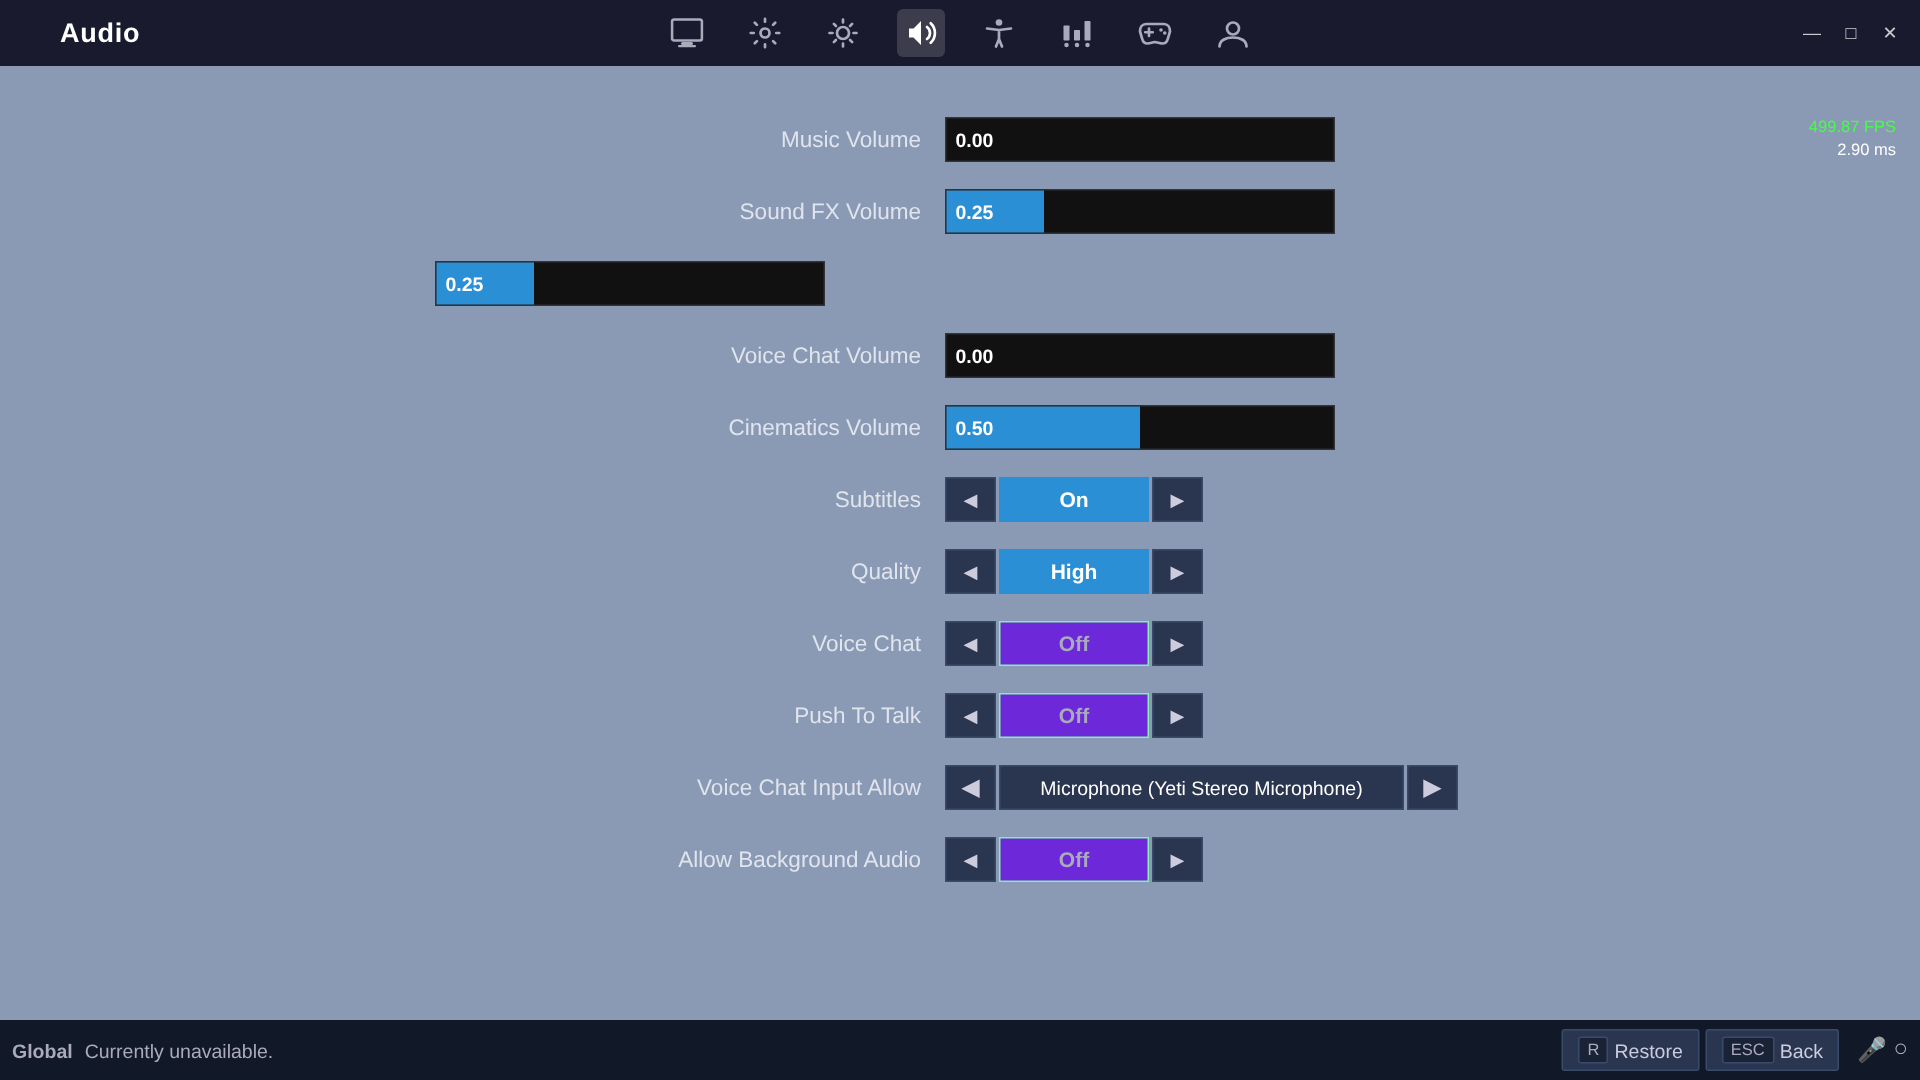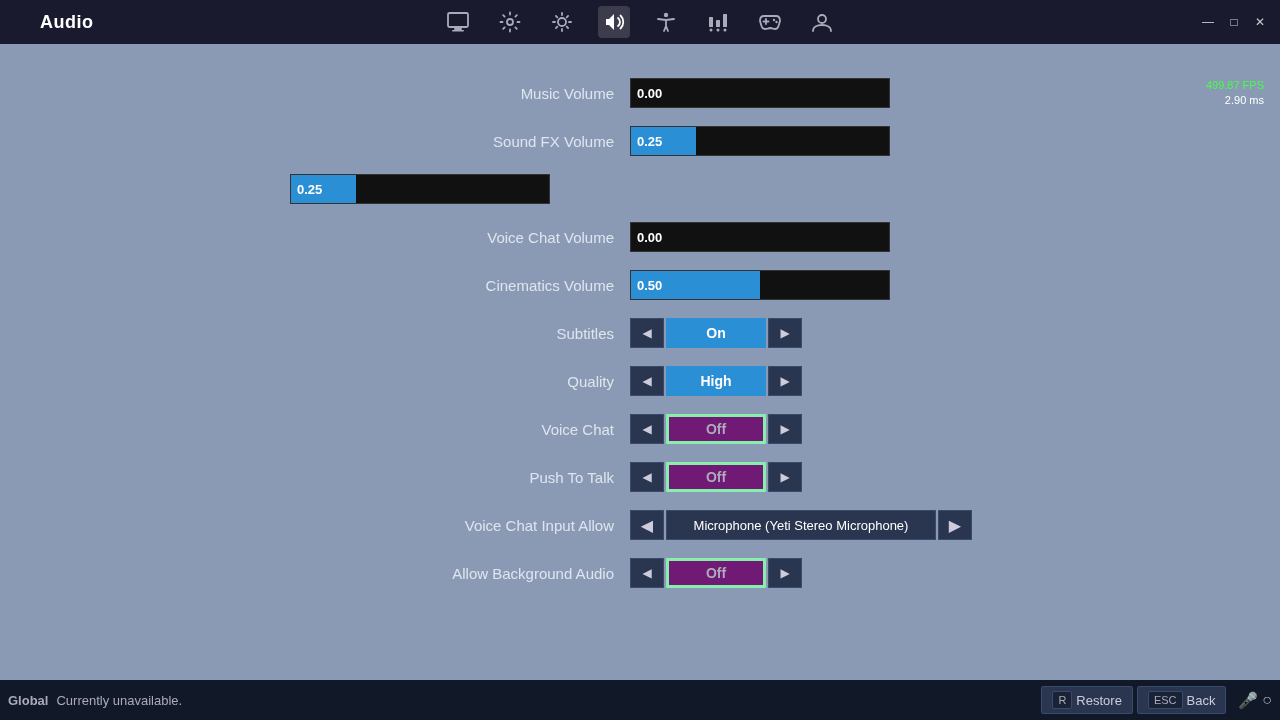--- a/index.html
+++ b/index.html
@@ -155,22 +155,22 @@
       background: #2a8fd4;
       display: flex;
       align-items: center;
       justify-content: center;
       font-size: 14px;
       font-weight: 600;
       color: #fff;
       padding: 0 16px;
     }
     .toggle-value.off {
-      background: #701a75;
-      border: 3px solid #86efac;
+      background: #6d28d9;
+      border: 1px solid #86efac;
       color: #aab;
       text-align: right;
     }
 
     
     .device-control {
       display: flex;
       align-items: center;
       gap: 2px;
     }

